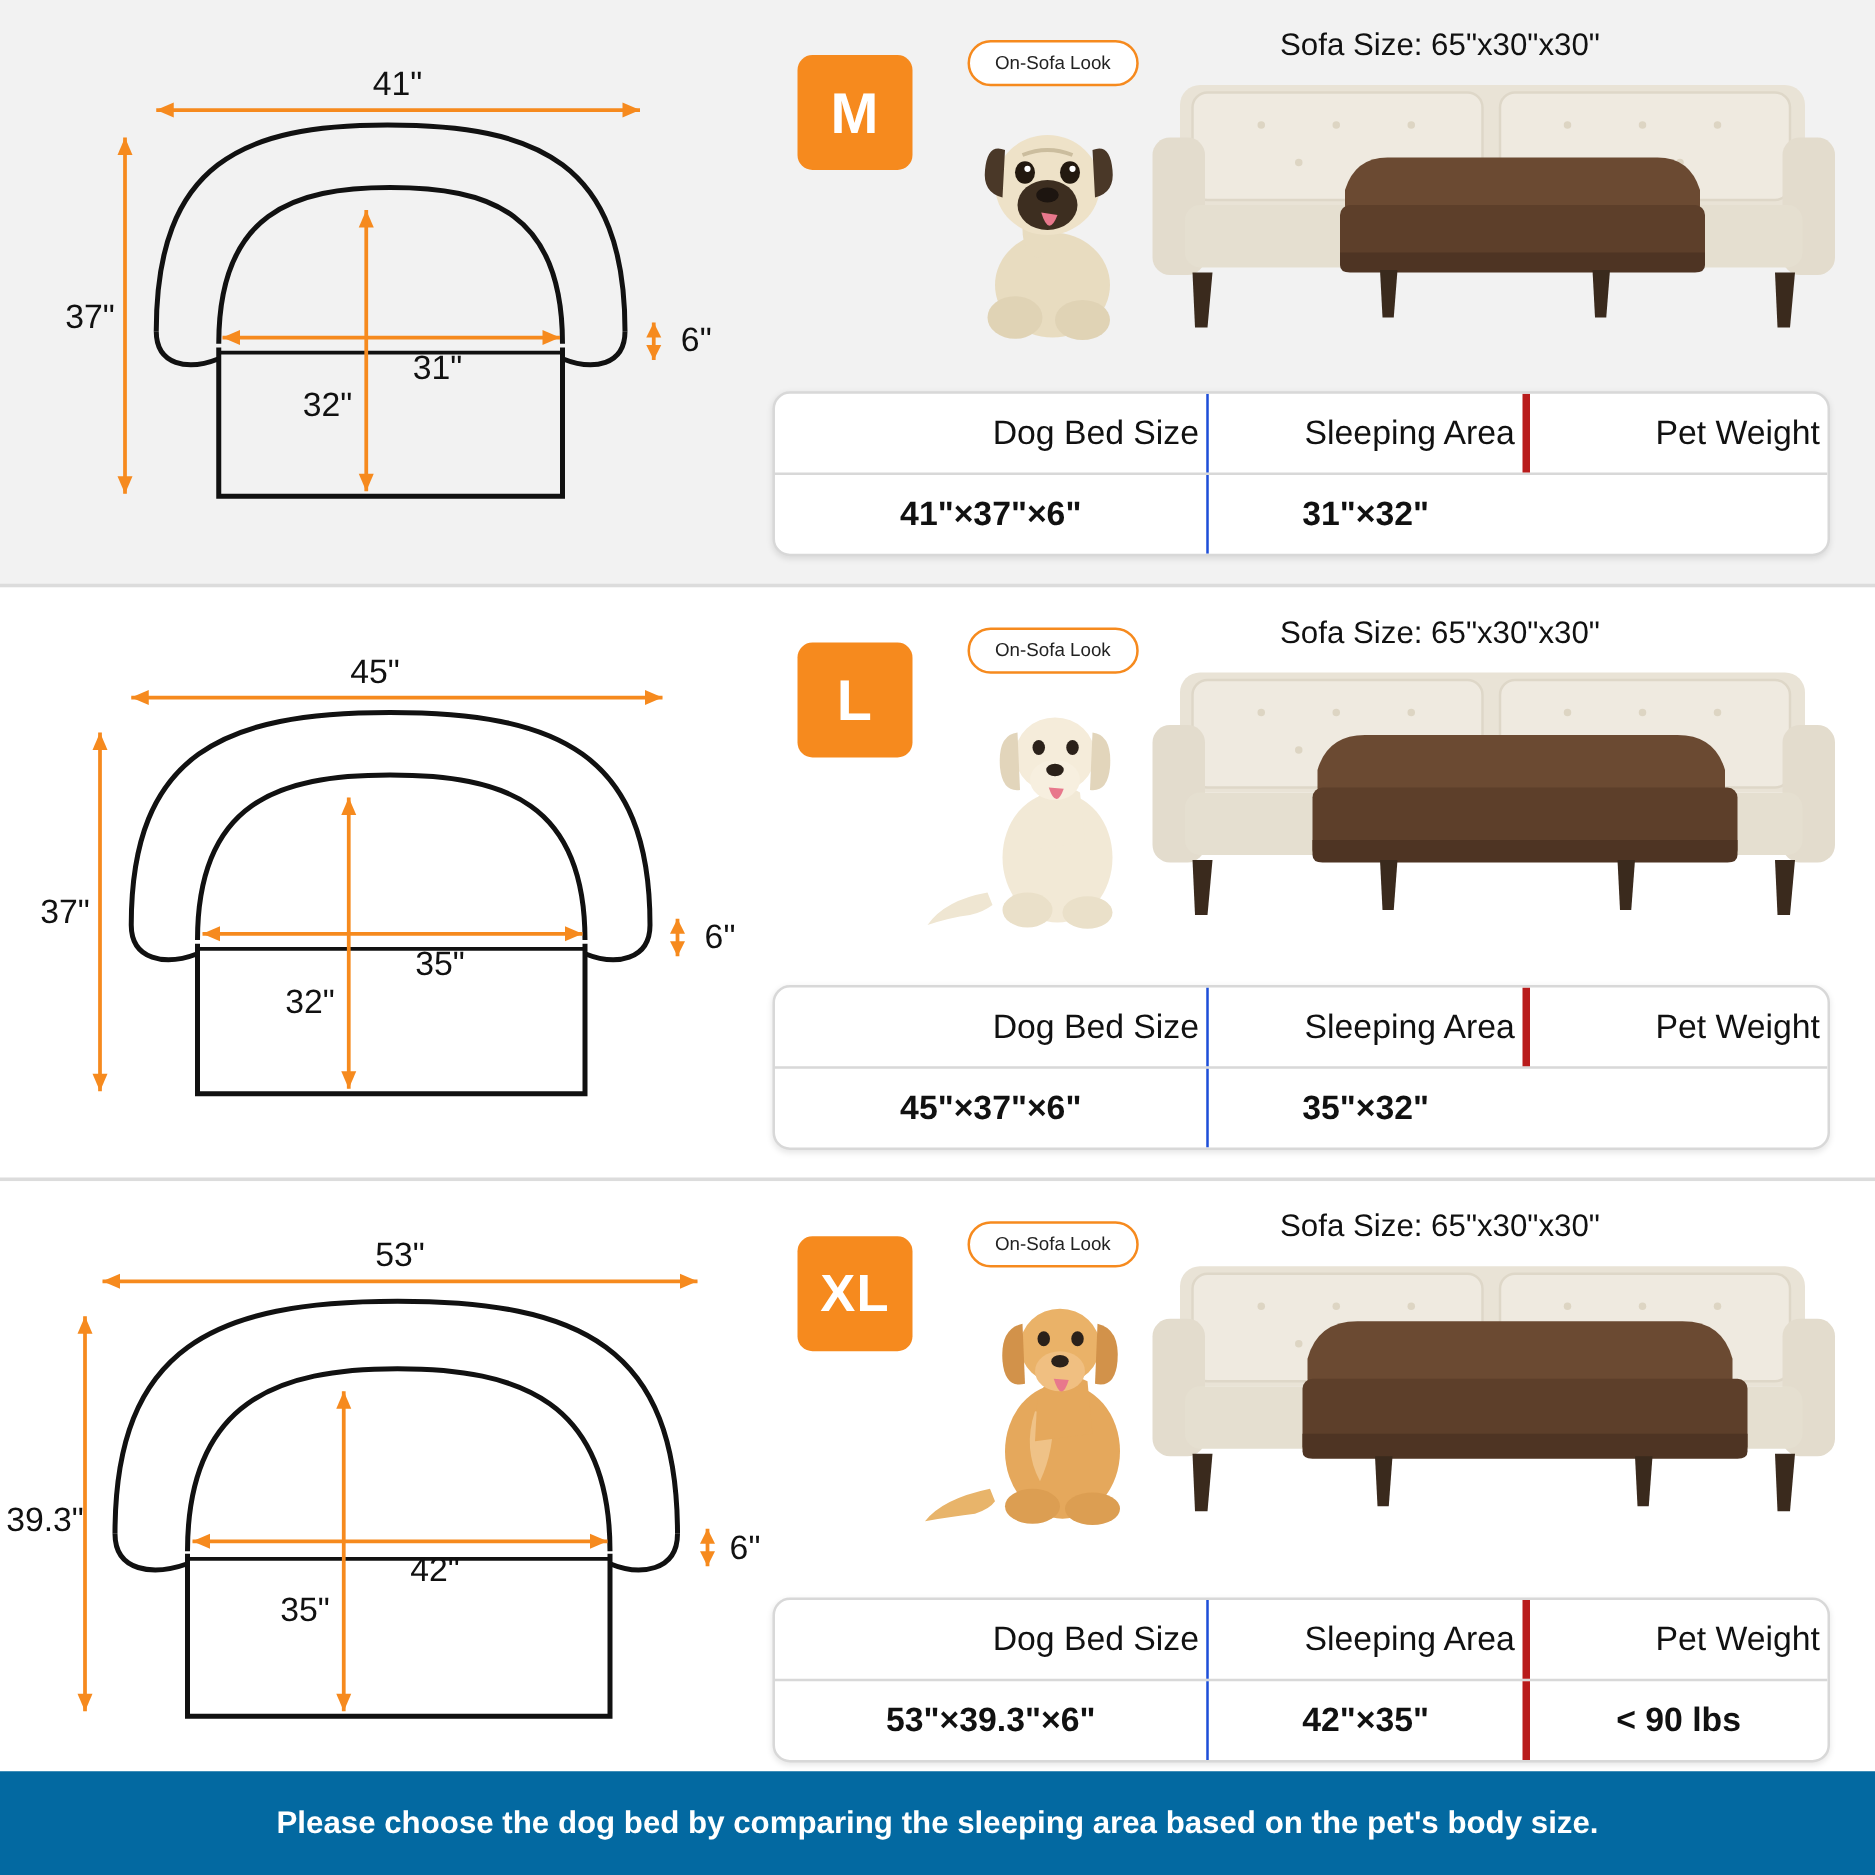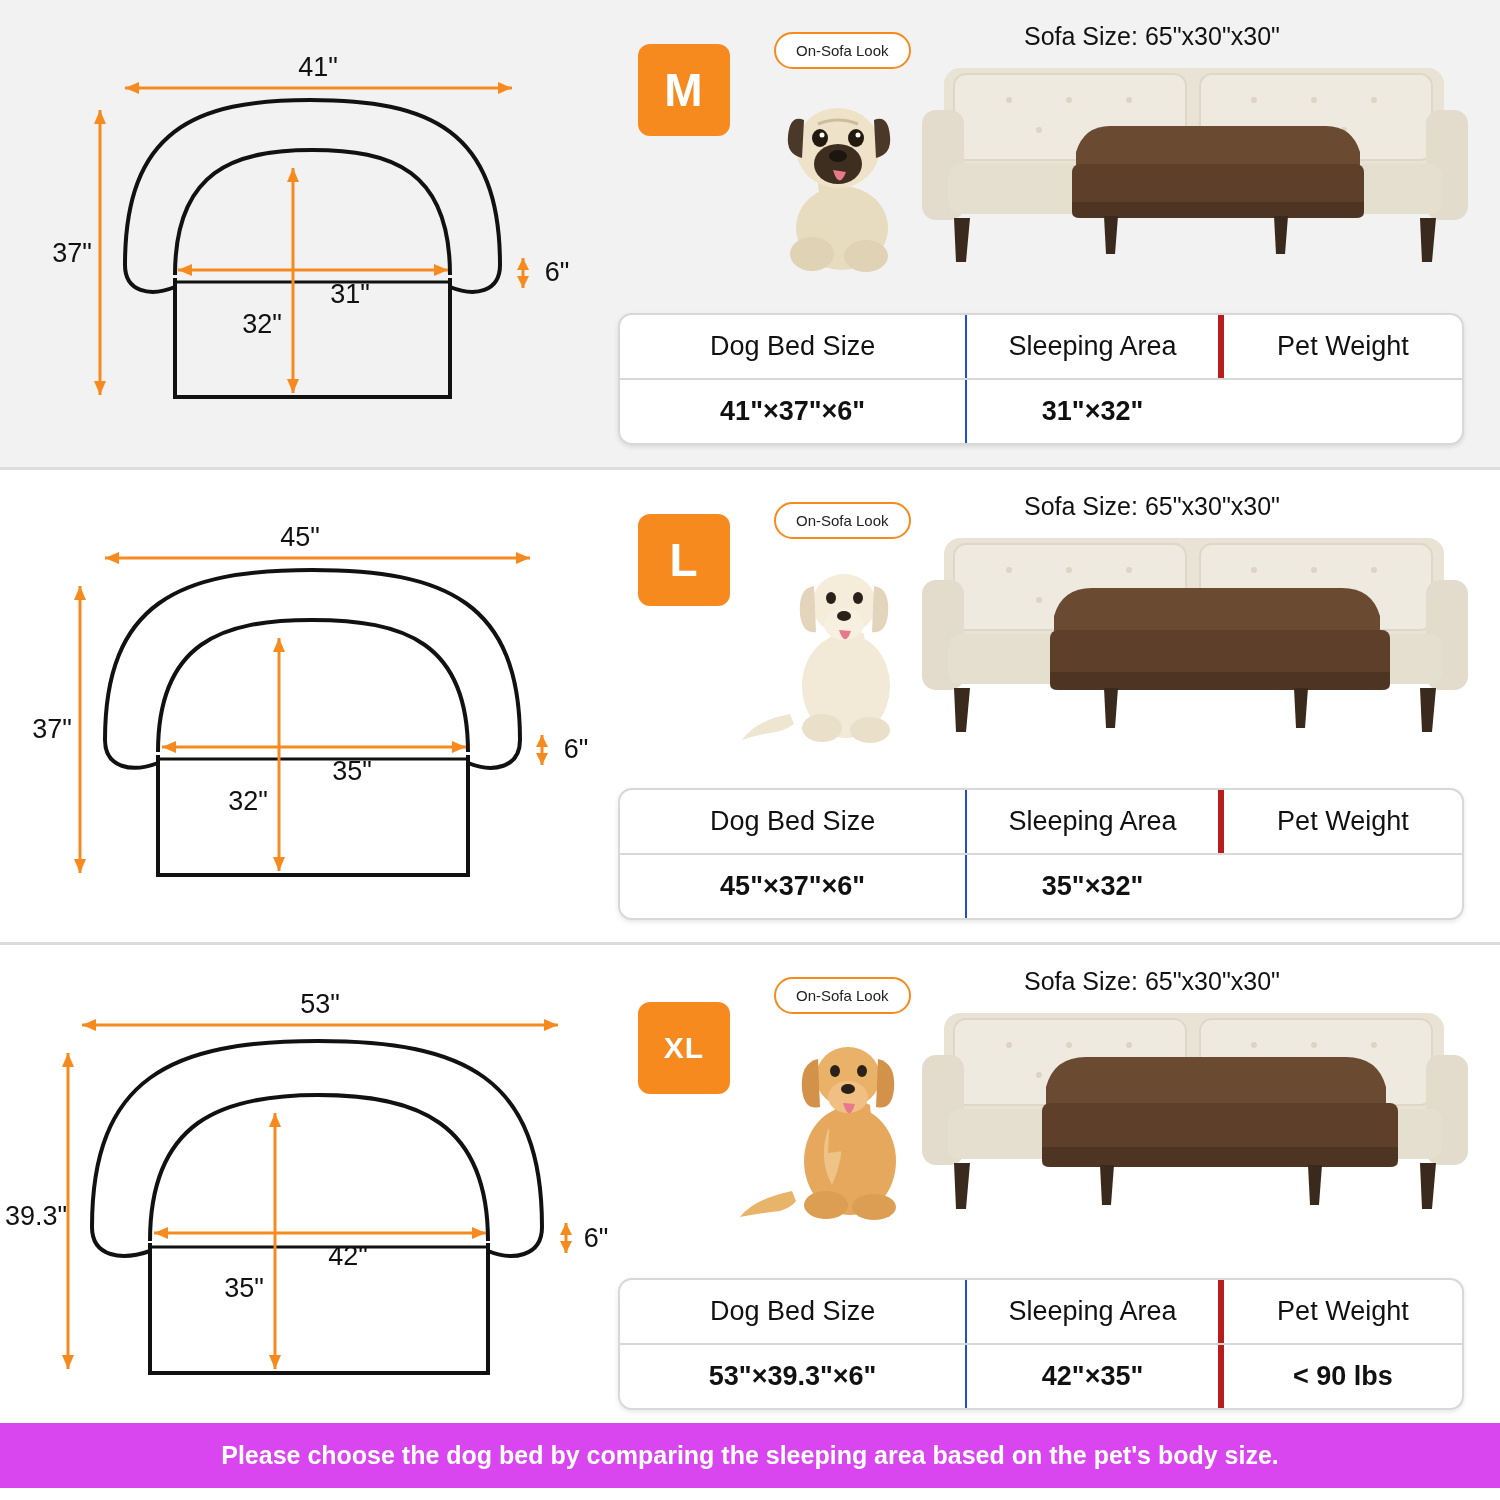--- a/index.html
+++ b/index.html
@@ -44,21 +44,21 @@
     left: 14px; top: 30px;
     width: 92px; height: 92px;
     background: #F68A1E;
     border-radius: 12px;
     color: #ffffff;
     font-size: 46px;
     font-weight: bold;
     display: flex; align-items: center; justify-content: center;
     letter-spacing: 1px;
   }
-  .badge.xl { font-size: 30px; margin-top: 13px; }
+  .badge.xl { font-size: 42px; }
 
   .on-sofa-tag {
     position: absolute;
     left: 150px; top: 18px;
     border: 2px solid #F68A1E;
     border-radius: 22px;
     background: #ffffff;
     padding: 8px 20px;
     font-size: 15px;
     color: #222222;
@@ -105,30 +105,30 @@
   .spec-table .trow + .trow { border-top: 2px solid #d8d8d8; }
   .spec-table .cell {
     padding: 16px 6px;
     text-align: center;
     font-size: 27px;
     color: #111111;
   }
   .spec-table .c1 { flex: 0 0 41%; }
   .spec-table .c2 { flex: 0 0 30%; border-left: 2px solid #1d4ed8; }
   .spec-table .c3 { flex: 1 1 auto; border-left: 6px solid #b91c1c; }
-  .spec-table .head .cell { font-weight: 500; }
+  .spec-table .head .cell { font-weight: 500; text-align: right; }
   .spec-table .vals .cell { font-weight: bold; }
 
   
   .footer {
     position: absolute;
-    left: 0; bottom: 12px;
+    left: 0; bottom: 0;
     width: 1500px;
-    height: 65px;
-    background: #d946ef;
+    height: 83px;
+    background: #0369a1;
     color: #ffffff;
     display: flex; align-items: center; justify-content: center;
     font-size: 25px;
     font-weight: bold;
   }
 
   
   .dim-text { font-family: "Liberation Sans", sans-serif; font-size: 27px; fill: #111111; font-weight: 500; }
 </style>
 </head>

